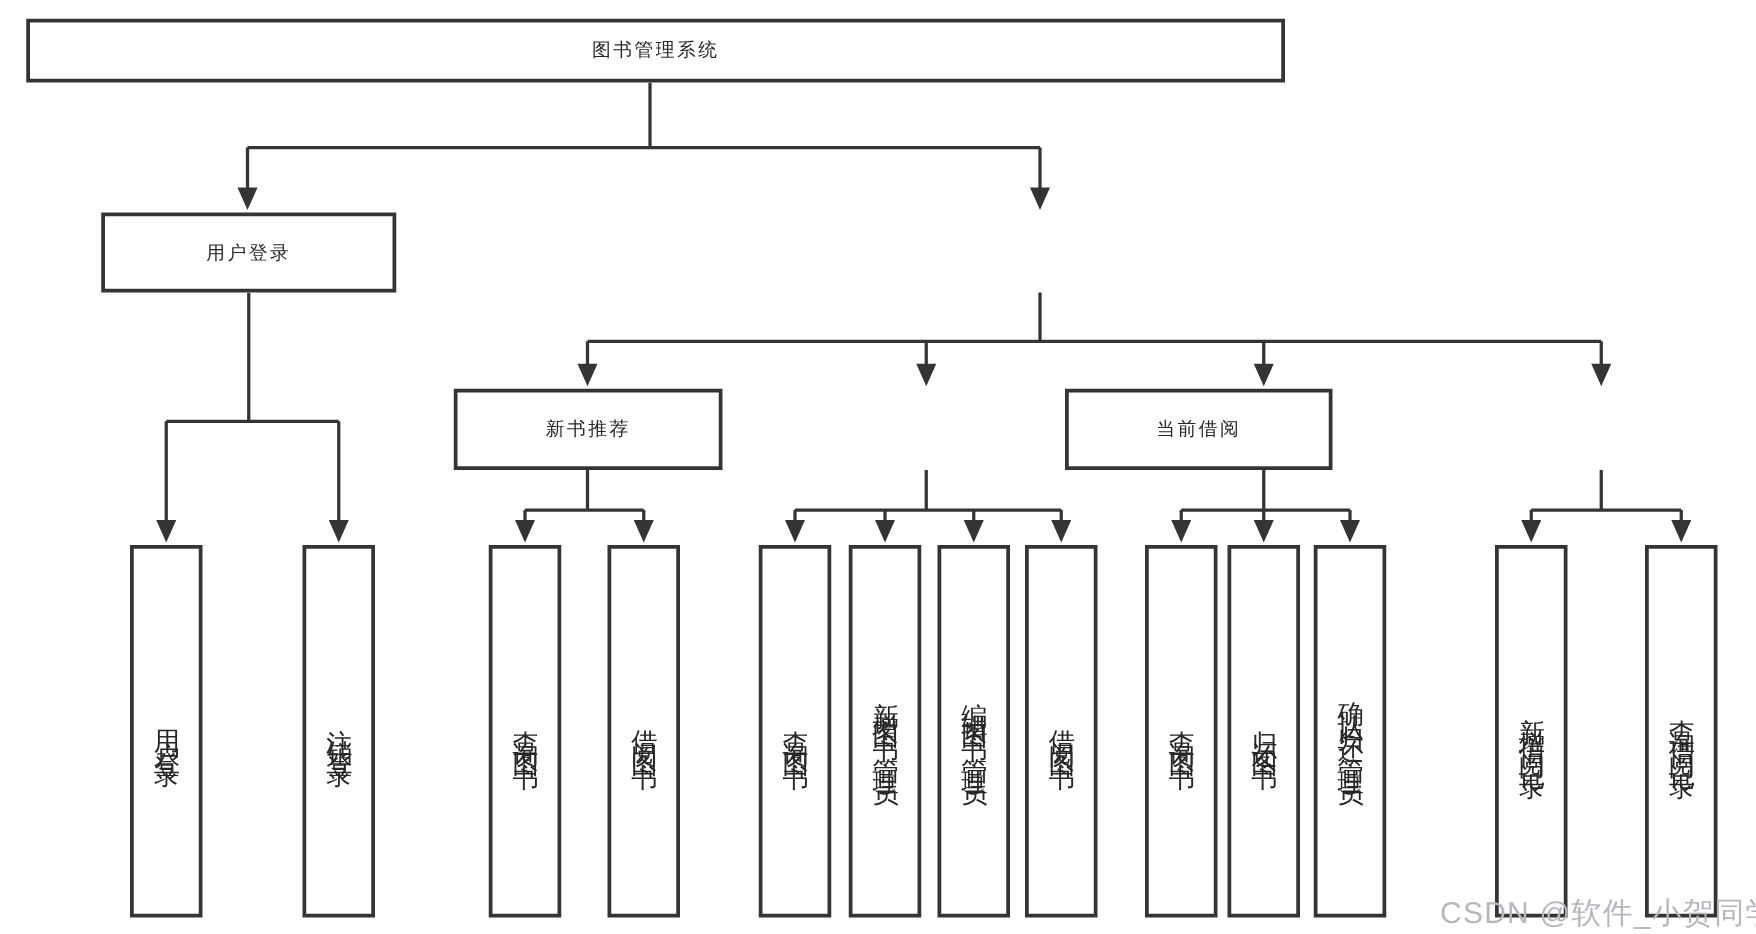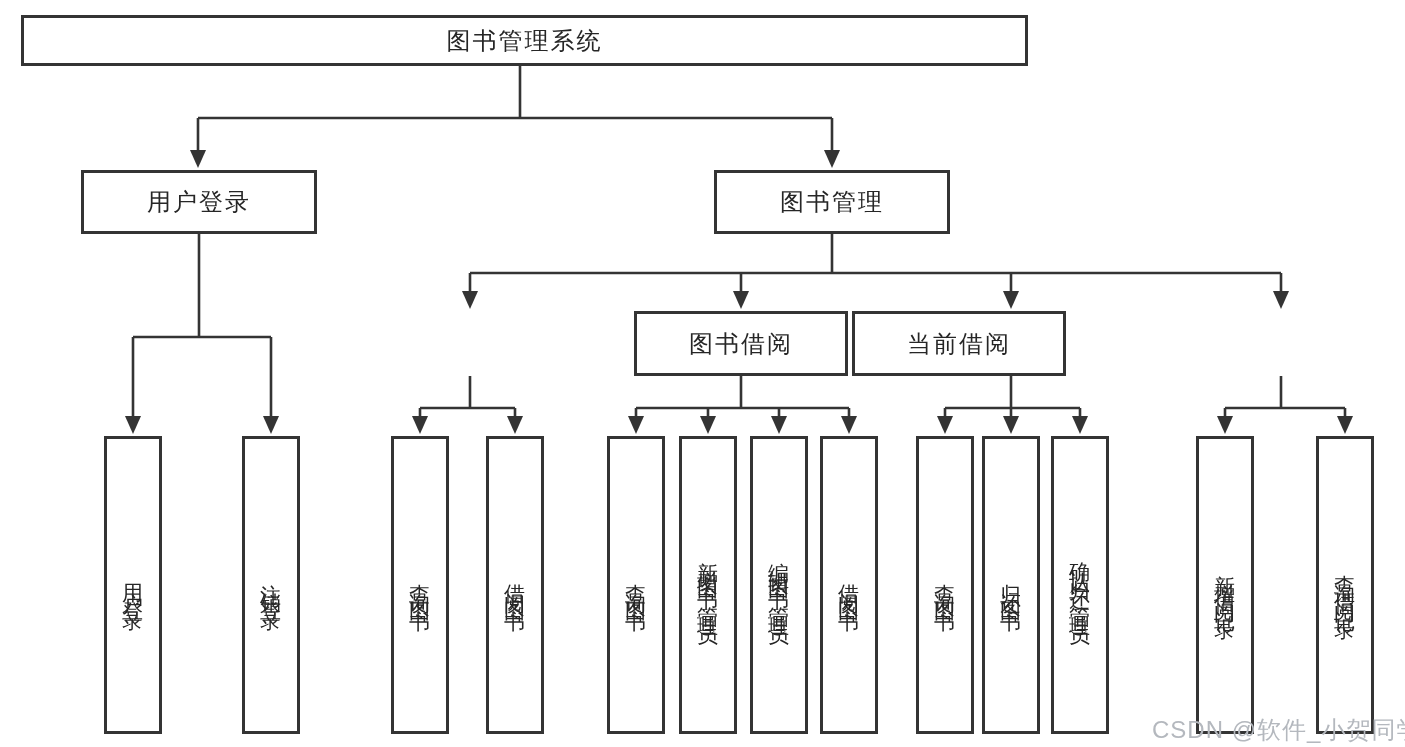--- a/index.html
+++ b/index.html
@@ -27,21 +27,21 @@
     background: #ffffff;
     border: 3px solid #343434;
     color: #262626;
     display: flex;
     align-items: center;
     justify-content: center;
     line-height: 1;
     z-index: 2;
   }
   .box.h {
-    font-size: 24px;
+    font-size: 15px;
     letter-spacing: 2px;
   }
   .box.v {
     writing-mode: vertical-rl;
     font-size: 21px;
     letter-spacing: 9px;
   }
   .watermark {
     position: absolute;
     left: 1152px;
@@ -97,23 +97,22 @@
       <polygon points="1003,416 1019,416 1011,434"></polygon>
       <polygon points="1072,416 1088,416 1080,434"></polygon>
       <polygon points="1217,416 1233,416 1225,434"></polygon>
       <polygon points="1337,416 1353,416 1345,434"></polygon>
     </g>
   </svg>
 
   <div class="box h" style="left:21px;top:15px;width:1007px;height:51px">图书管理系统</div>
 
   <div class="box h" style="left:81px;top:170px;width:236px;height:64px">用户登录</div>
-  <div class="box h" style="left:714px;top:170px;width:236px;height:64px">图书管理</div>
 
-  <div class="box h" style="left:634px;top:311px;width:214px;height:65px">图书借阅</div>
+  <div class="box h" style="left:363px;top:311px;width:215px;height:65px">新书推荐</div>
   <div class="box h" style="left:852px;top:311px;width:214px;height:65px">当前借阅</div>
 
   <div class="box v" style="left:104px;top:436px;width:58px;height:298px">用户登录</div>
   <div class="box v" style="left:242px;top:436px;width:58px;height:298px">注销登录</div>
 
   <div class="box v" style="left:391px;top:436px;width:58px;height:298px">查询图书</div>
   <div class="box v" style="left:486px;top:436px;width:58px;height:298px">借阅图书</div>
 
   <div class="box v" style="left:607px;top:436px;width:58px;height:298px">查询图书</div>
   <div class="box v" style="left:679px;top:436px;width:58px;height:298px">新增图书（管理员）</div>

